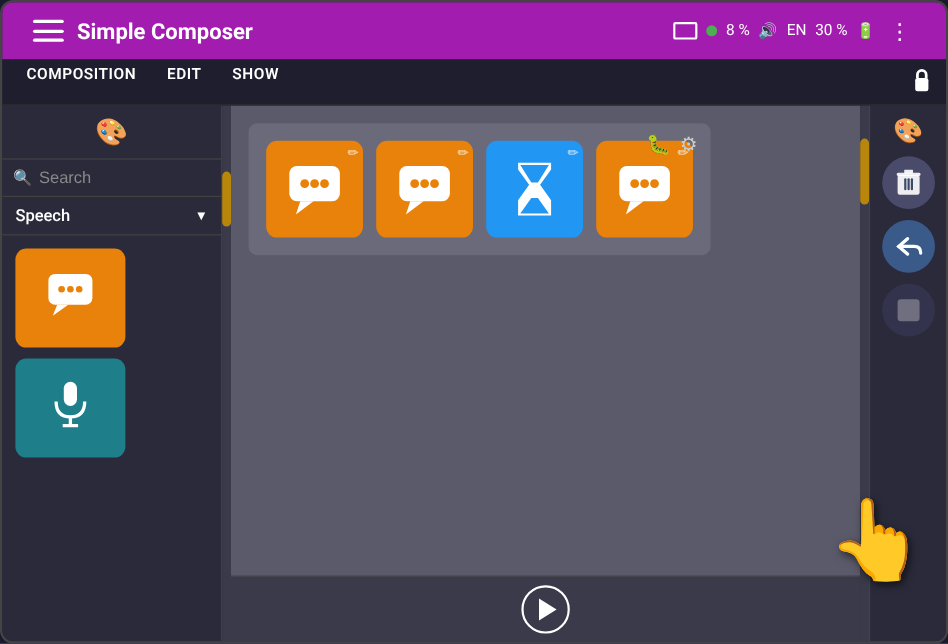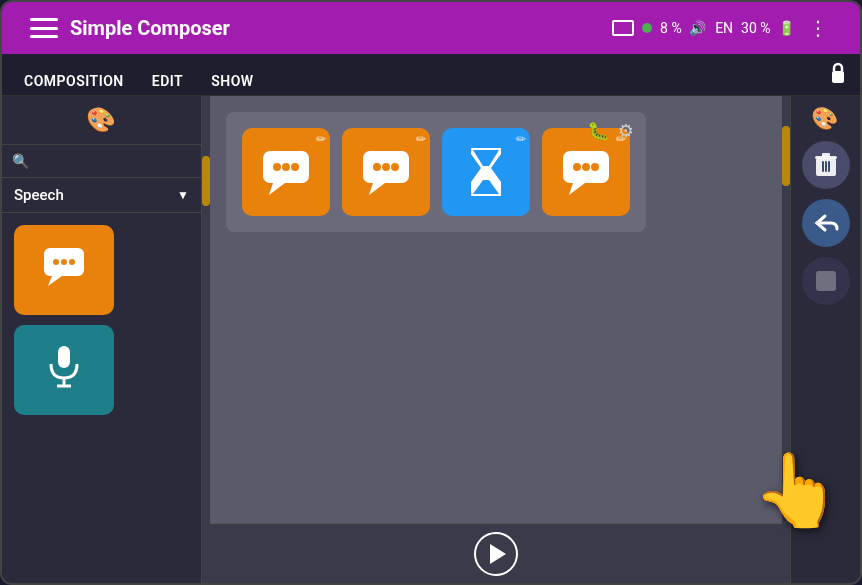--- a/index.html
+++ b/index.html
@@ -83,21 +83,21 @@
       color: white;
       cursor: pointer;
       padding: 0 4px;
     }
 
     
     .menu-bar {
       background: #1e1e2e;
       height: 42px;
       display: flex;
-      align-items: flex-end;
+      align-items: flex-start;
       padding: 0 8px;
       border-bottom: 1px solid #333;
       flex-shrink: 0;
       position: relative;
     }
 
     .menu-item {
       color: white;
       font-size: 14px;
       font-weight: 600;
@@ -386,20 +386,21 @@
   <div class="main-content">
 
     <div class="left-sidebar">
 
       <div class="sidebar-palette-header">
         <span class="palette-icon">🎨</span>
       </div>
 
       <div class="search-bar">
         <span class="search-icon">🔍</span>
+        <input class="search-input" type="text" placeholder="Search" style="">
       </div>
 
       <div class="category-dropdown">
         <span class="category-label">Speech</span>
         <span class="dropdown-arrow">▼</span>
       </div>
 
       <div class="sidebar-items">
         <div class="sidebar-card orange">
           <span class="card-icon">

